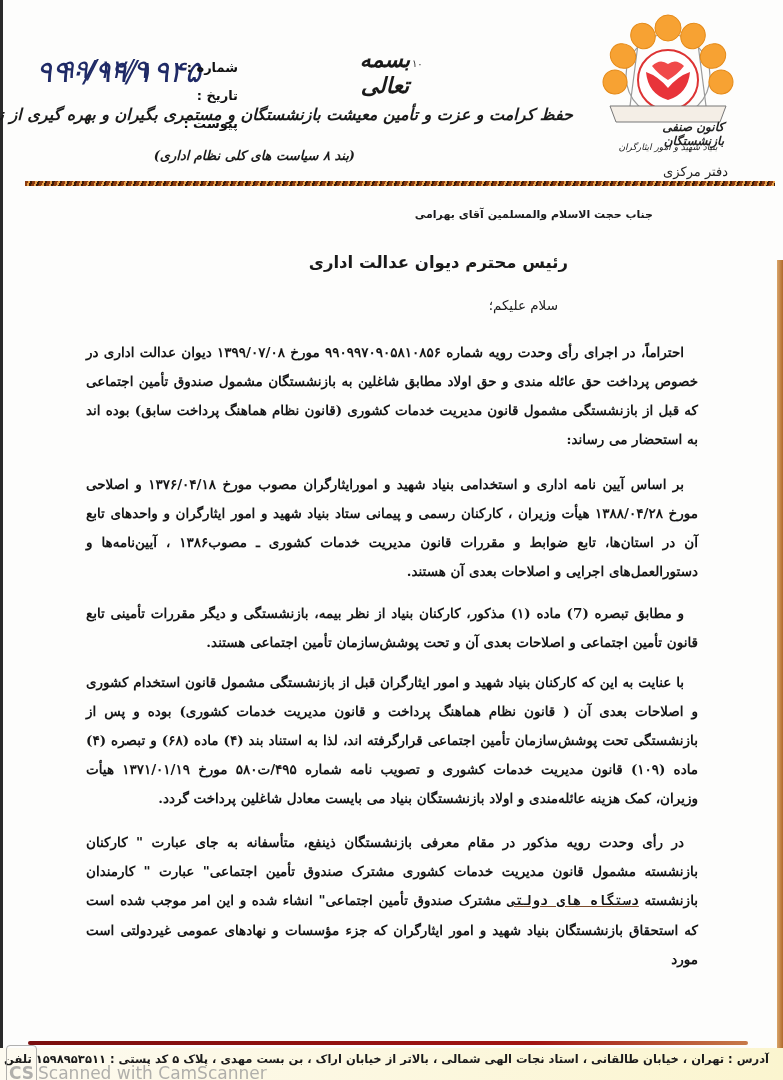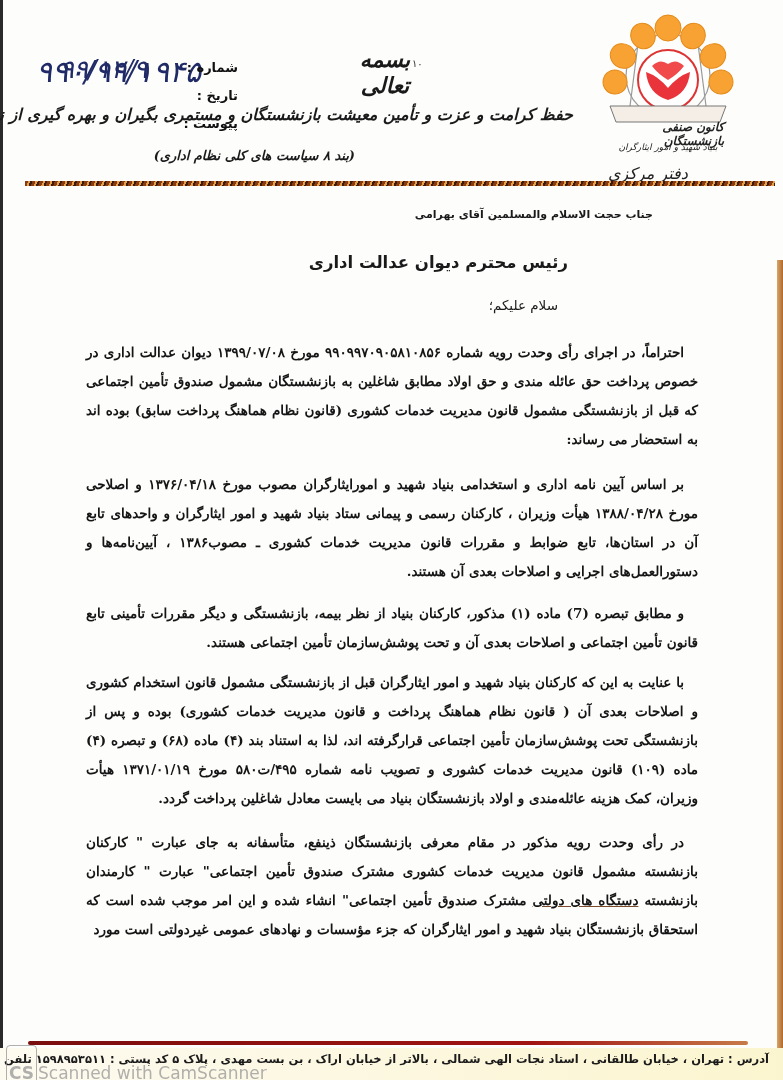--- a/index.html
+++ b/index.html
@@ -58,22 +58,22 @@
     .logo { position: absolute; left: 598px; top: 14px; width: 140px; height: 168px; }
     .logo-banner-text {
       position: absolute; left: 14px; top: 106px; width: 112px; text-align: right;
       font-family: "DejaVu Serif", serif; font-style: italic; font-weight: bold; font-size: 12px; color: #222;
     }
     .logo-sub1 {
       position: absolute; left: 10px; top: 128px; width: 120px; text-align: center;
       font-family: "DejaVu Serif", serif; font-style: italic; font-size: 9px; color: #222;
     }
     .logo-sub2 {
-      position: absolute; left: 10px; top: 150px; width: 120px; text-align: left;
-      font-family: "DejaVu Serif", serif; font-style: italic; font-size: 16px; color: #222;
+      position: absolute; left: 10px; top: 150px; width: 120px; text-align: right;
+      font-family: "DejaVu Serif", serif; font-size: 13px; color: #222;
     }
 
     .divider {
       position: absolute; left: 25px; top: 181px; width: 750px; height: 5px;
       background: repeating-linear-gradient(110deg, #8a3a10 0 3px, #e7a04a 3px 5px, #3a1a08 5px 7px);
     }
 
     
     .addressee {
       position: absolute; right: 130px; top: 208px; font-size: 11px; font-weight: bold;
@@ -90,21 +90,21 @@
       font-family: "DejaVu Serif", serif; font-size: 13.5px; font-weight: bold;
       line-height: 29px; text-align: justify; text-align-last: right;
       color: #151515;
     }
     .para.first-indent { text-indent: 14px; }
     .p1 { top: 338px; }
     .p2 { top: 470px; }
     .p3 { top: 599px; }
     .p4 { top: 668px; }
     .p5 { top: 828px; }
-    .underline { text-decoration: underline; text-decoration-color: #7a4a2a; }
+    .underline { text-decoration: underline; text-decoration-color: #7a4a2a; font-family: Liberation Mono, monospace; }
 
     
     .footer-bar {
       position: absolute; left: 28px; top: 1041px; width: 720px; height: 4px;
       background: linear-gradient(to right, #7a0e0e, #a11313 70%, #c77a4a);
       border-radius: 2px;
     }
     .footer-band {
       position: absolute; left: 0; top: 1048px; width: 783px; height: 32px;
       background: linear-gradient(to right, #fdfaf0, #fbf5cf);

